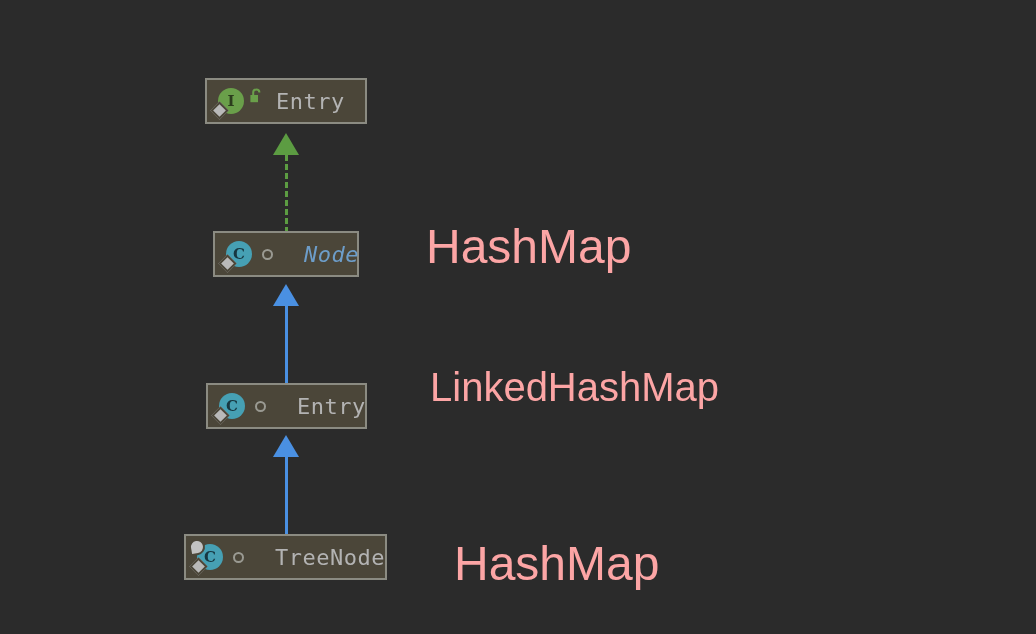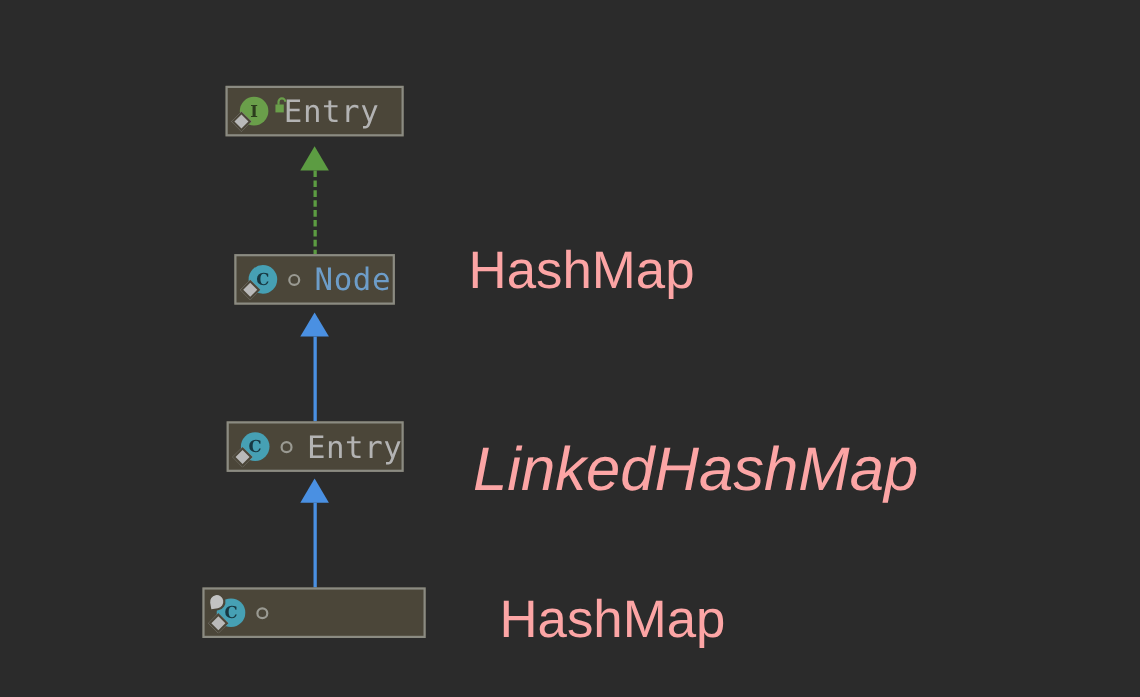--- a/index.html
+++ b/index.html
@@ -38,27 +38,27 @@
     height: 11px;
     flex: 0 0 11px;
     margin-left: 9px;
     border-radius: 50%;
     border: 2.5px solid #9a9a92;
     box-sizing: border-box;
     background: transparent;
   }
   .node-label {
     font-family: "DejaVu Sans Mono", "Liberation Mono", monospace;
-    font-size: 28px;
+    font-size: 22px;
     letter-spacing: 0.5px;
-    margin-left: 13px;
+    margin-left: 31px;
     white-space: nowrap;
     color: #b3b3b3;
   }
-  .node-label.blue { color: #6d9dc9; }
+  .node-label.blue { color: #6d9dc9; font-style: italic; }
 
   
   .badge-circle {
     position: absolute;
     left: 3px;
     top: 2px;
     width: 26px;
     height: 26px;
     border-radius: 50%;
     display: flex;
@@ -176,21 +176,22 @@
     <span class="node-label">Entry</span>
   </div>
 
   <div class="uml-node" style="left:184px; top:534px; width:203px;">
     <span class="node-icon-wrap">
       <span class="badge-circle cls">C</span>
       <span class="badge-extra"></span>
       <span class="badge-diamond"></span>
     </span>
     <span class="node-vis"></span>
+    <span class="node-label">TreeNode</span>
   </div>
 
   <div class="annotation" style="left:426px; top:223px; font-size:48px;">HashMap</div>
 
-  <div class="annotation" style="left:430px; top:398px; font-size:56px;font-style:italic;">LinkedHashMap</div>
+  <div class="annotation" style="left:430px; top:367px; font-size:40px;">LinkedHashMap</div>
 
   <div class="annotation" style="left:454px; top:540px; font-size:48px;">HashMap</div>
 
 </div>
 
 </body></html>

